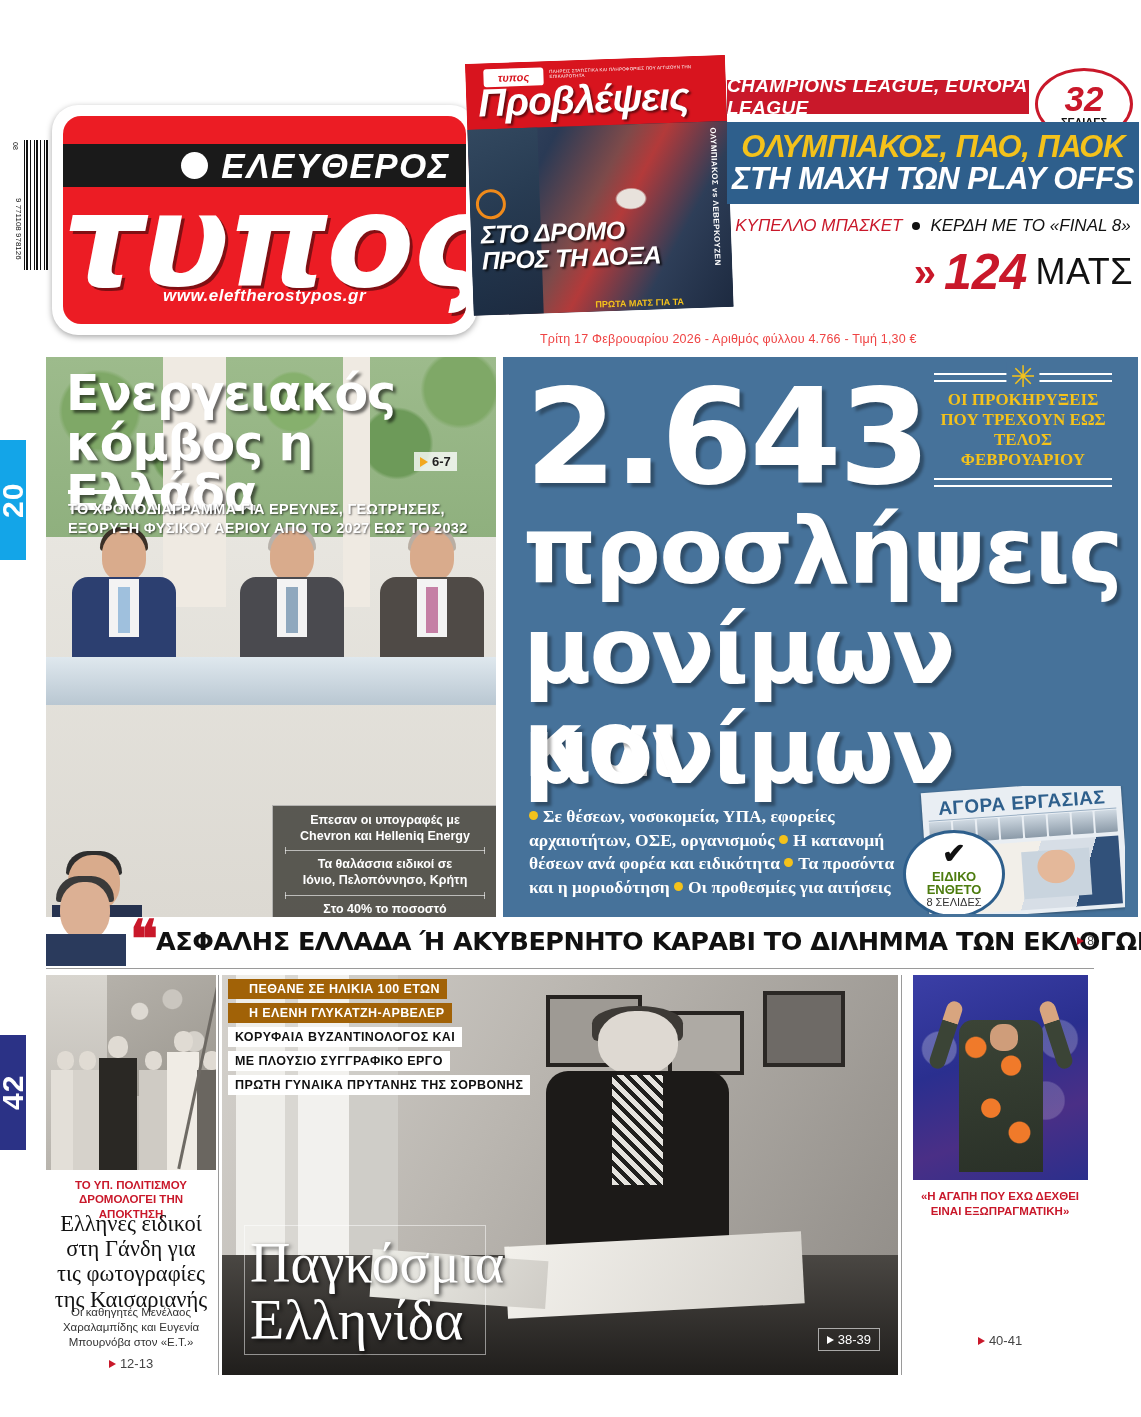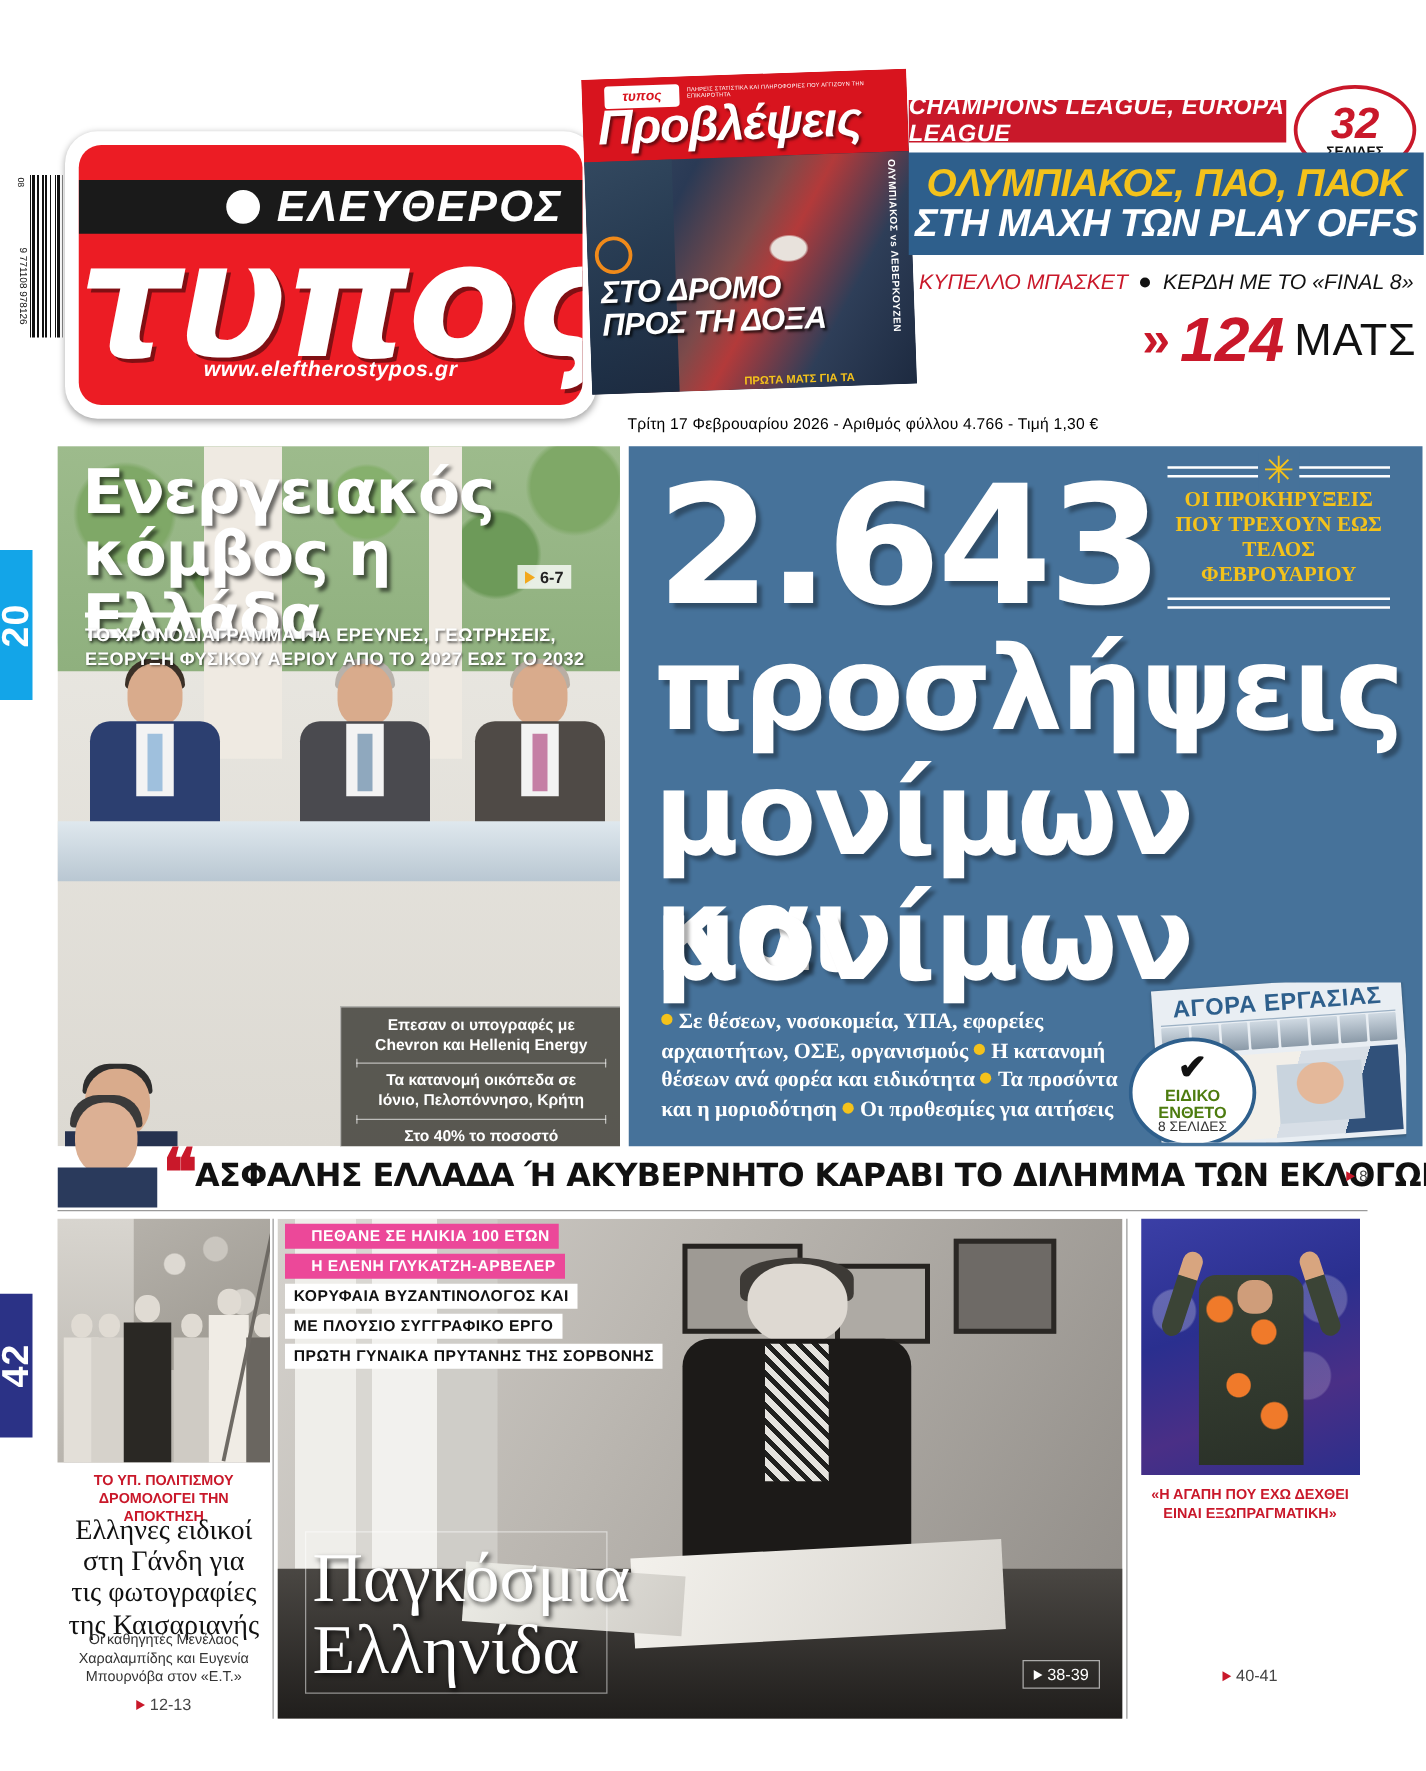--- a/index.html
+++ b/index.html
@@ -98,21 +98,21 @@
   .sb-basket .red{color:#c9182a;}
   .sb-basket .dot{width:8px;height:8px;border-radius:50%;background:#111;}
   .sb-basket .blk{color:#111;}
 
   .sb-mats{position:absolute;left:262px;top:184px;right:2px;height:56px;
            display:flex;align-items:center;justify-content:flex-end;gap:8px;padding-right:6px;}
   .sb-mats .chev{color:#c9182a;font-size:40px;font-weight:700;line-height:1;}
   .sb-mats .n{color:#c9182a;font-size:50px;font-weight:700;font-style:italic;line-height:1;}
   .sb-mats .w{color:#111;font-size:36px;font-weight:400;line-height:1;letter-spacing:.5px;}
 
-  #dateline{left:502px;top:332px;font-size:12.5px;color:#000000;letter-spacing:.2px;}
+  #dateline{left:540px;top:332px;font-size:12.5px;color:#ef4444;letter-spacing:.2px;}
 
   
   #mainbox{left:503px;top:357px;width:635px;height:560px;background:#46729a;}
   .mb-num{position:absolute;left:22px;top:14px;color:#fff;font-size:132px;font-weight:700;
           line-height:1;letter-spacing:-3px;text-shadow:4px 4px 3px rgba(0,0,0,.32);
           font-family:"DejaVu Sans", sans-serif;}
   .mb-l2{position:absolute;left:20px;top:148px;color:#fff;font-size:93px;font-weight:700;
          line-height:1;letter-spacing:-2px;text-shadow:4px 4px 3px rgba(0,0,0,.32);
          font-family:"DejaVu Sans", sans-serif;}
   .mb-l3{position:absolute;left:20px;top:248px;color:#fff;font-size:93px;font-weight:700;
@@ -281,21 +281,21 @@
   .bc-photo .desk{position:absolute;left:0;bottom:0;width:100%;height:30%;
         background:linear-gradient(180deg,#4a4743,#201e1c);}
   .bc-photo .papers{position:absolute;left:42%;bottom:16%;width:44%;height:18%;
         background:linear-gradient(120deg,#f3f1ec,#d6d3cd);transform:rotate(-3deg);}
   .bc-photo .papers2{position:absolute;left:22%;bottom:18%;width:26%;height:12%;
         background:linear-gradient(120deg,#ececE6,#cfccc6);transform:rotate(4deg);}
 
   .bc-kicks{position:absolute;left:6px;top:4px;}
   .bc-k{display:inline-block;font-size:12.5px;font-weight:700;letter-spacing:.4px;
         padding:3px 7px;margin-bottom:4px;}
-  .bc-k.dark{background:#ec4899;color:#fff;padding-left:21px;}
+  .bc-k.dark{background:#a16207;color:#fff;padding-left:21px;}
   .bc-k.light{background:#fff;color:#111;}
   .bc-title{position:absolute;left:28px;top:260px;color:#fff;font-size:56px;line-height:1.02;
             font-family:"Liberation Serif", serif;text-shadow:2px 2px 4px rgba(0,0,0,.7);}
   .bc-box{position:absolute;left:22px;top:250px;width:240px;height:128px;
           border:1px solid rgba(255,255,255,.5);}
   .bc-pg{position:absolute;right:18px;bottom:24px;display:flex;align-items:center;gap:4px;
          border:1px solid rgba(255,255,255,.6);padding:3px 8px;margin-top:16px;}
   .bc-pg .tri{width:0;height:0;border-left:7px solid #fff;border-top:4.5px solid transparent;
               border-bottom:4.5px solid transparent;}
   .bc-pg .t{font-size:13px;color:#fff;}
@@ -452,21 +452,21 @@
       <div>ΕΞΟΡΥΞΗ ΦΥΣΙΚΟΥ ΑΕΡΙΟΥ ΑΠΟ ΤΟ 2027 ΕΩΣ ΤΟ 2032</div>
     </div>
 
     <div class="en-caption">
       <div>
         <div>Επεσαν οι υπογραφές με</div>
         <div>Chevron και Helleniq Energy</div>
       </div>
       <div class="sep"></div>
       <div>
-        <div>Τα κατανομή οικόπεδα σε</div>
+        <div>Τα θαλάσσια ειδικοί σε</div>
         <div>Ιόνιο, Πελοπόννησο, Κρήτη</div>
       </div>
       <div class="sep"></div>
       <div>
         <div>Στο 40% το ποσοστό</div>
 
       </div>
     </div>
   </div>
 

